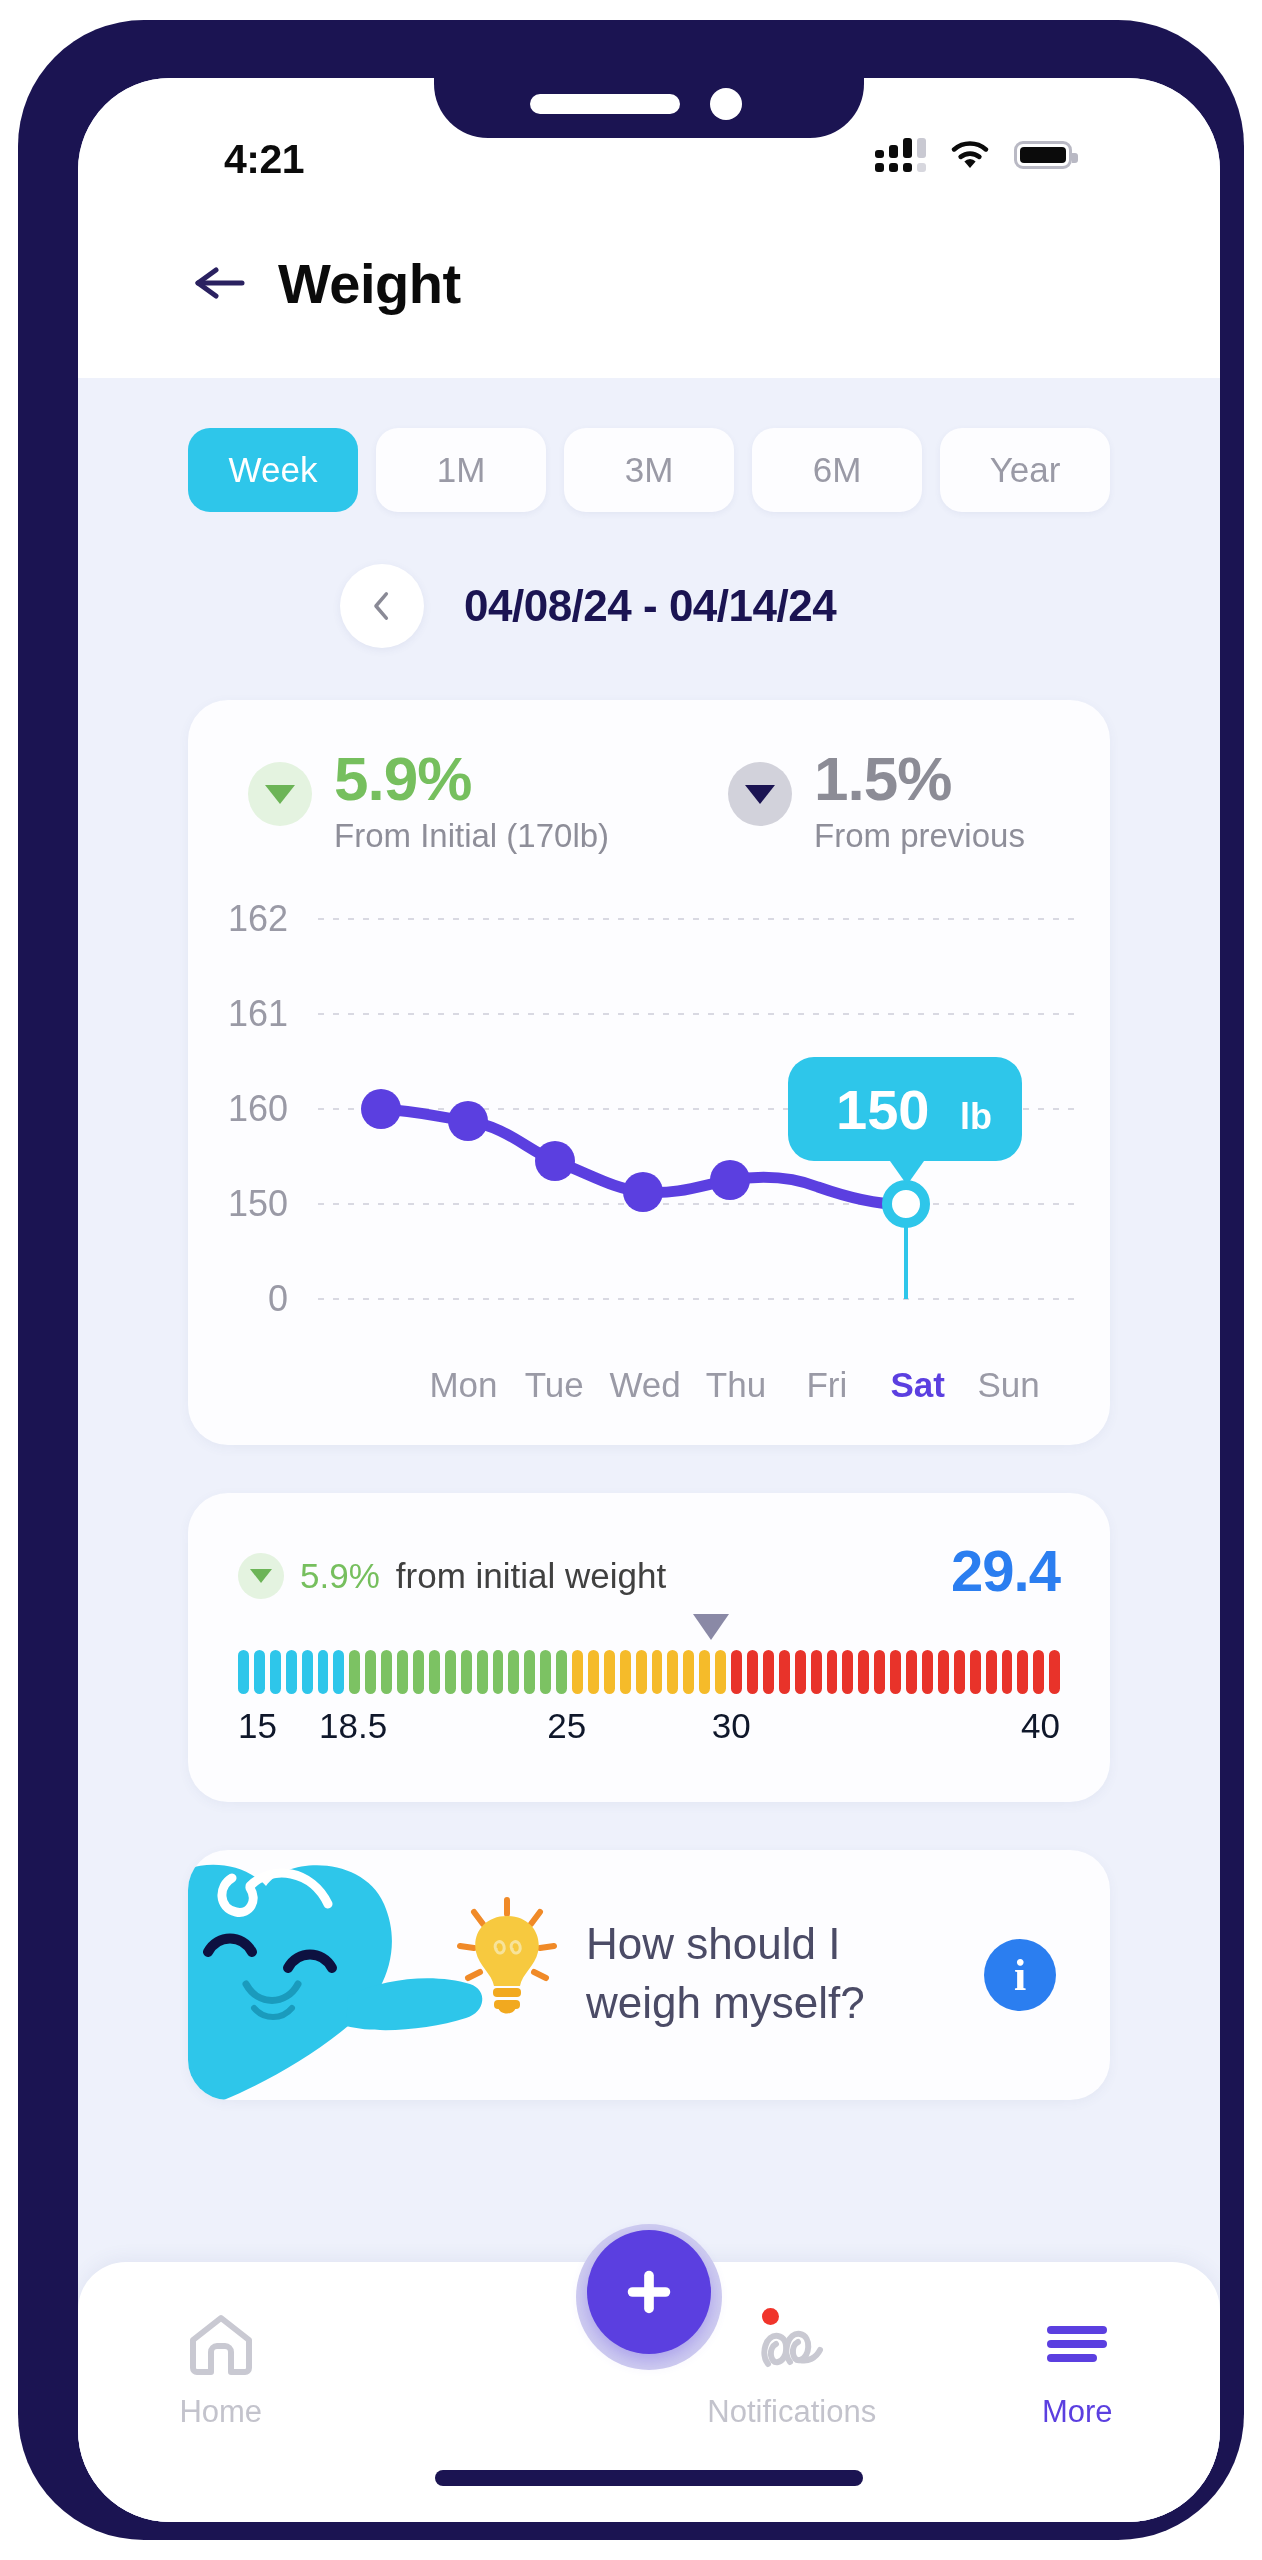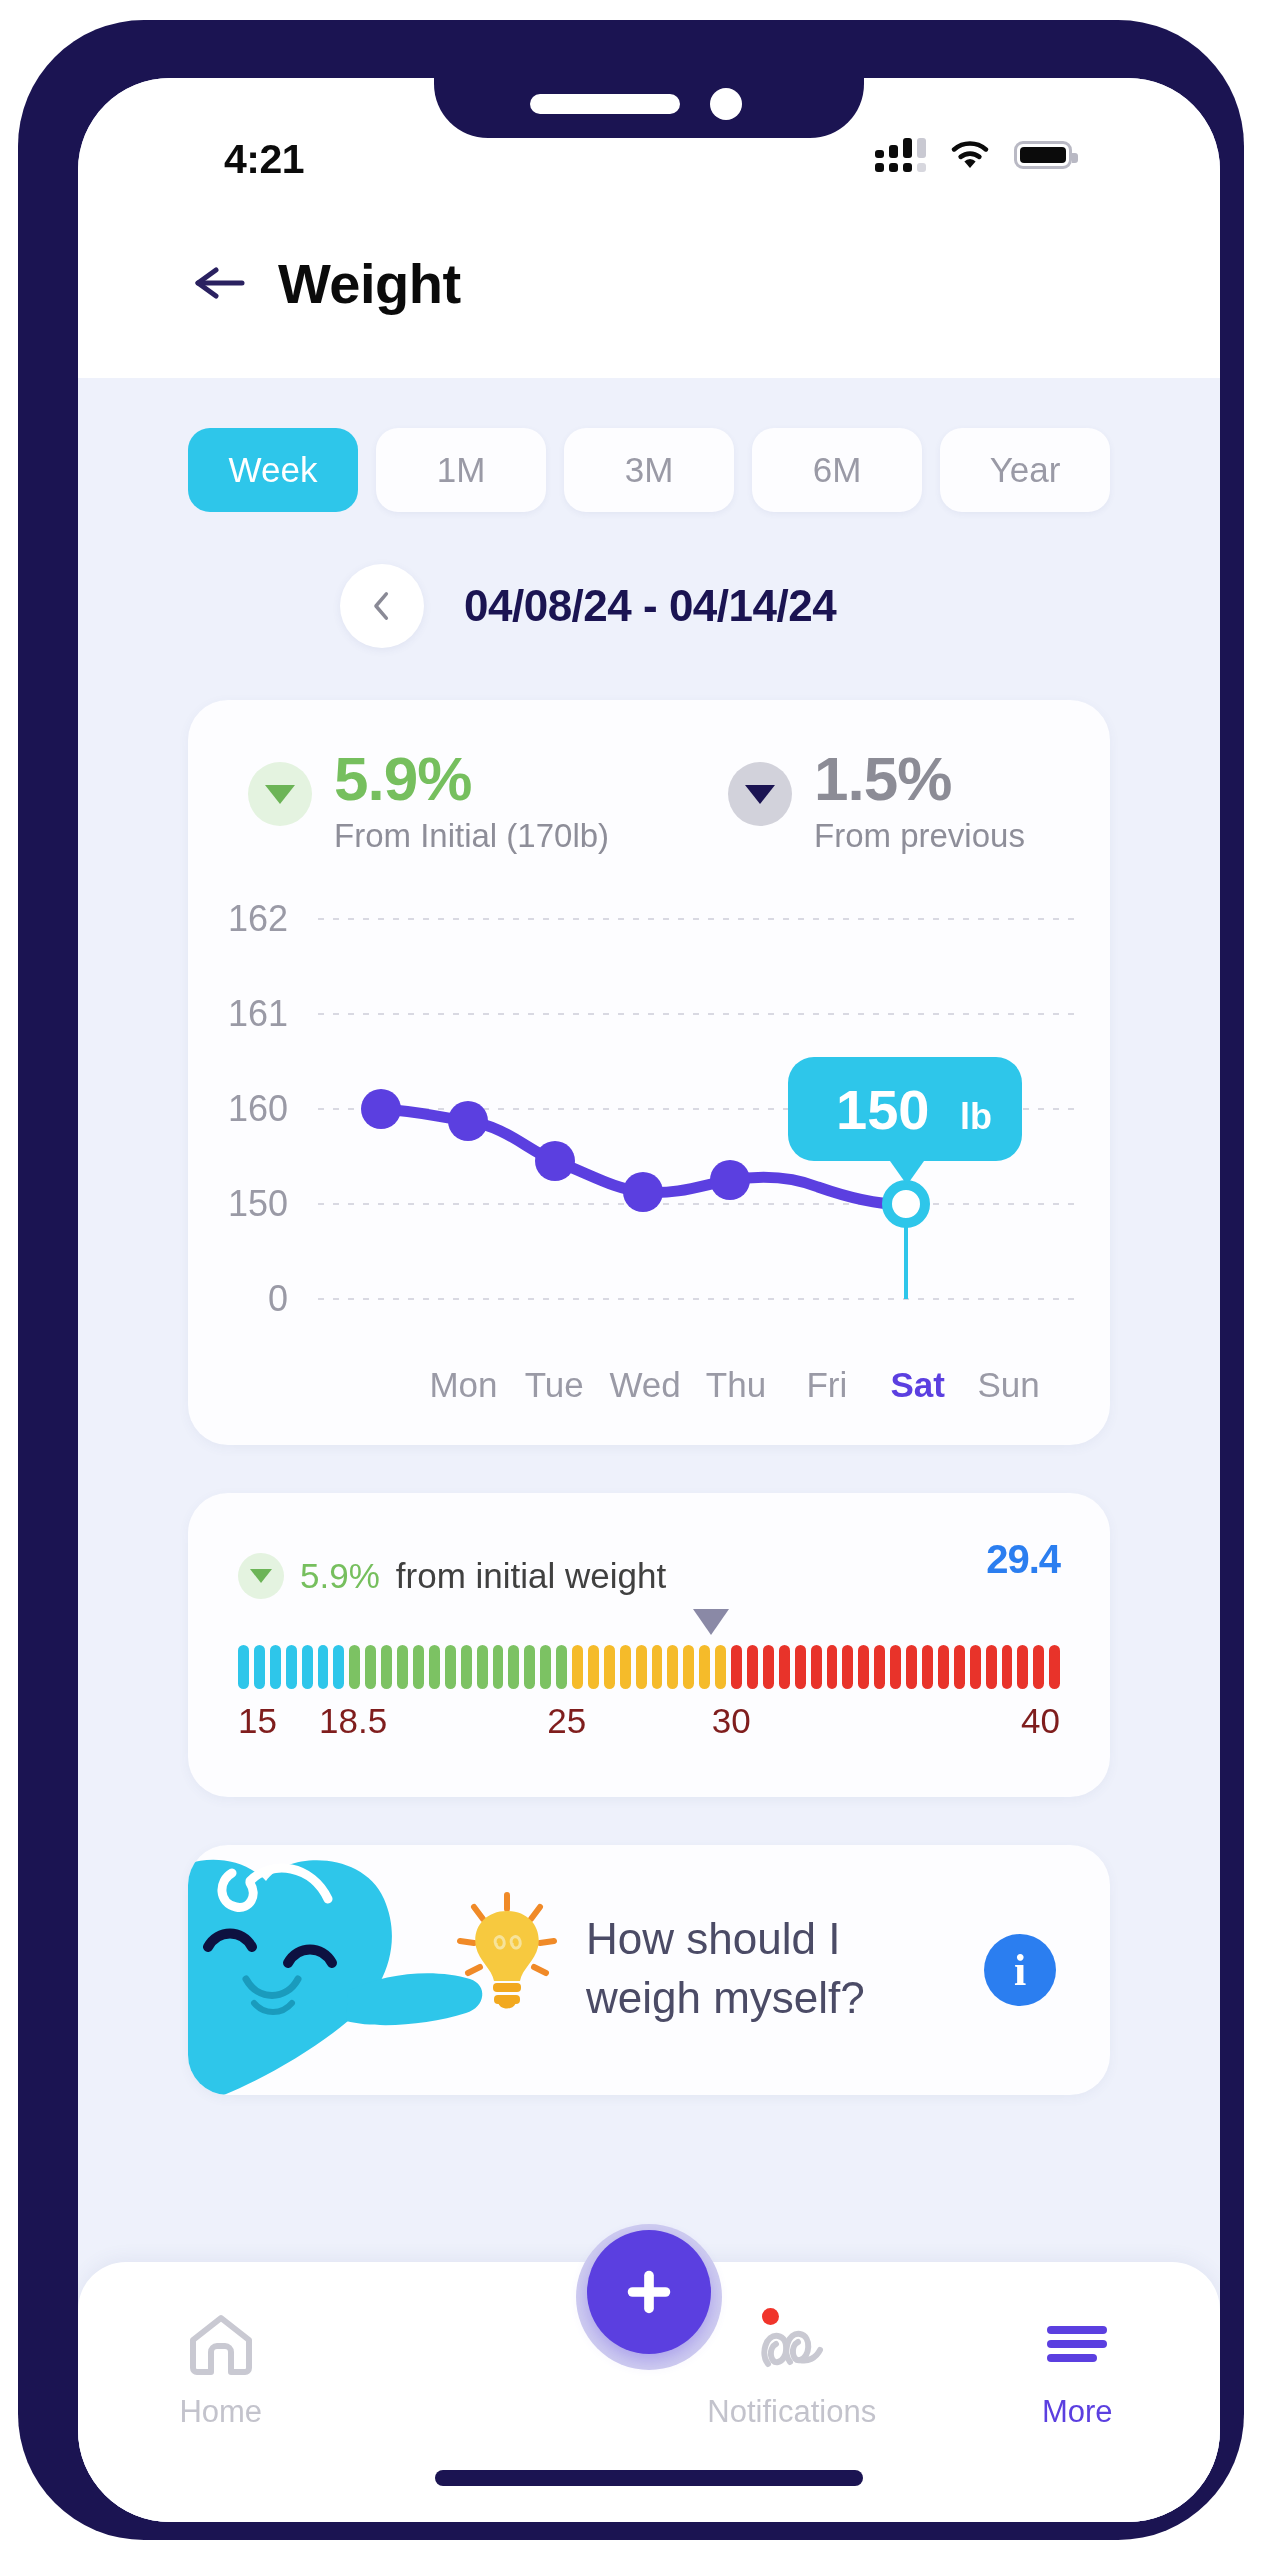--- a/index.html
+++ b/index.html
@@ -180,37 +180,37 @@
   .bmi-card { margin-top: 48px; padding: 44px 50px 44px 50px; }
   .bmi-top { display: flex; justify-content: space-between; align-items: flex-start; }
   .bmi-title { font-size: 42px; font-weight: bold; color: #111118; letter-spacing: -0.5px; }
   .bmi-sub { display: flex; align-items: center; gap: 16px; margin-top: 16px; }
   .bmi-sub .stat-badge { width: 46px; height: 46px; margin-top: 0; }
   .bmi-sub .tri-down {
     border-left-width: 11px; border-right-width: 11px; border-top-width: 14px;
   }
   .bmi-pct { font-size: 35px; color: #76bf5e; }
   .bmi-note { font-size: 35px; color: #404040; }
-  .bmi-score { font-size: 40px; font-weight: bold; color: #2b7ef0; letter-spacing: -1px; }
+  .bmi-score { font-size: 58px; font-weight: bold; color: #2b7ef0; letter-spacing: -1px; }
 
   .bmi-scale-wrap { position: relative; margin-top: 46px; }
   .bmi-marker {
     position: absolute; top: -36px;
     width: 0; height: 0;
     border-left: 18px solid transparent;
     border-right: 18px solid transparent;
     border-top: 26px solid #8a89a6;
     transform: translateX(-50%);
   }
   .bmi-bars { display: flex; gap: 5px; height: 44px; }
   .bmi-bars i { flex: 1; border-radius: 7px; display: block; }
   .bmi-ticks { position: relative; height: 52px; margin-top: 12px; }
   .bmi-tick {
     position: absolute; top: 0;
-    font-size: 35px; color: #7f1d1d;
+    font-size: 35px; color: #0f172a;
   }
 
   
   .tip-card {
     margin-top: 48px; height: 250px;
     position: relative; overflow: hidden;
     display: flex; align-items: center;
   }
   .mascot { position: absolute; left: 0; bottom: -6px; width: 320px; height: 250px; }
   .bulb { position: absolute; left: 264px; top: 44px; width: 110px; height: 130px; }

